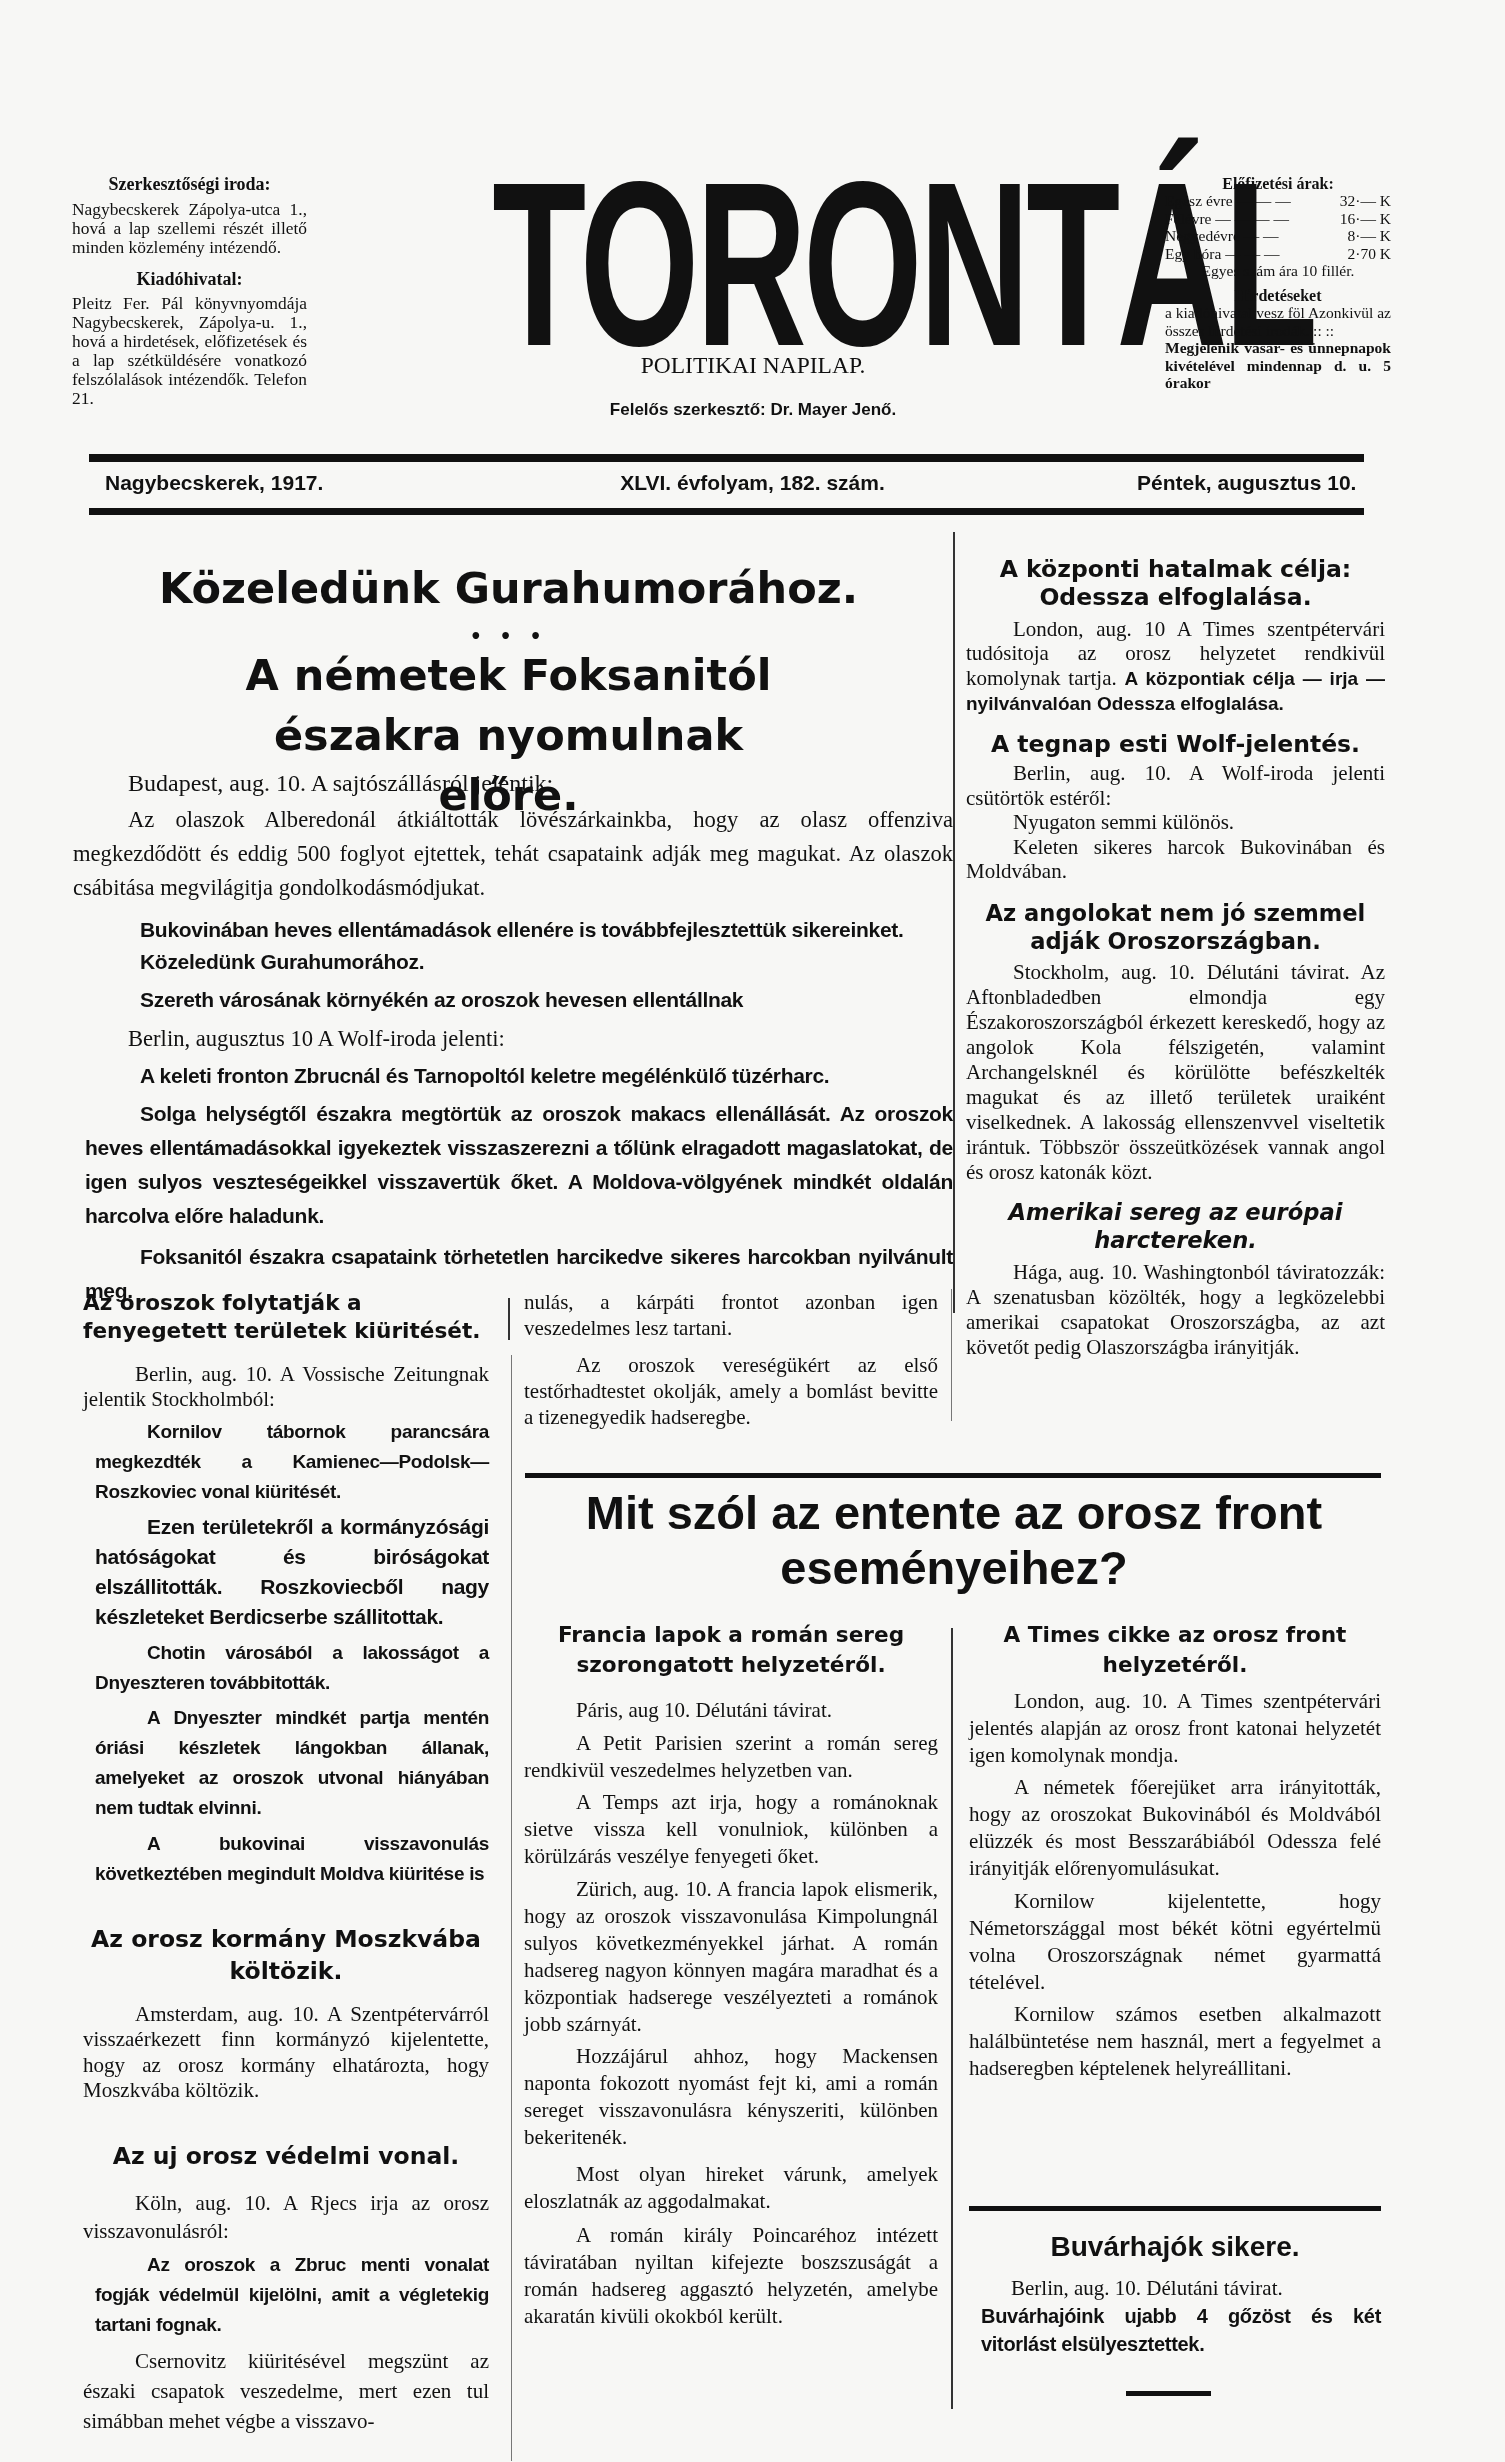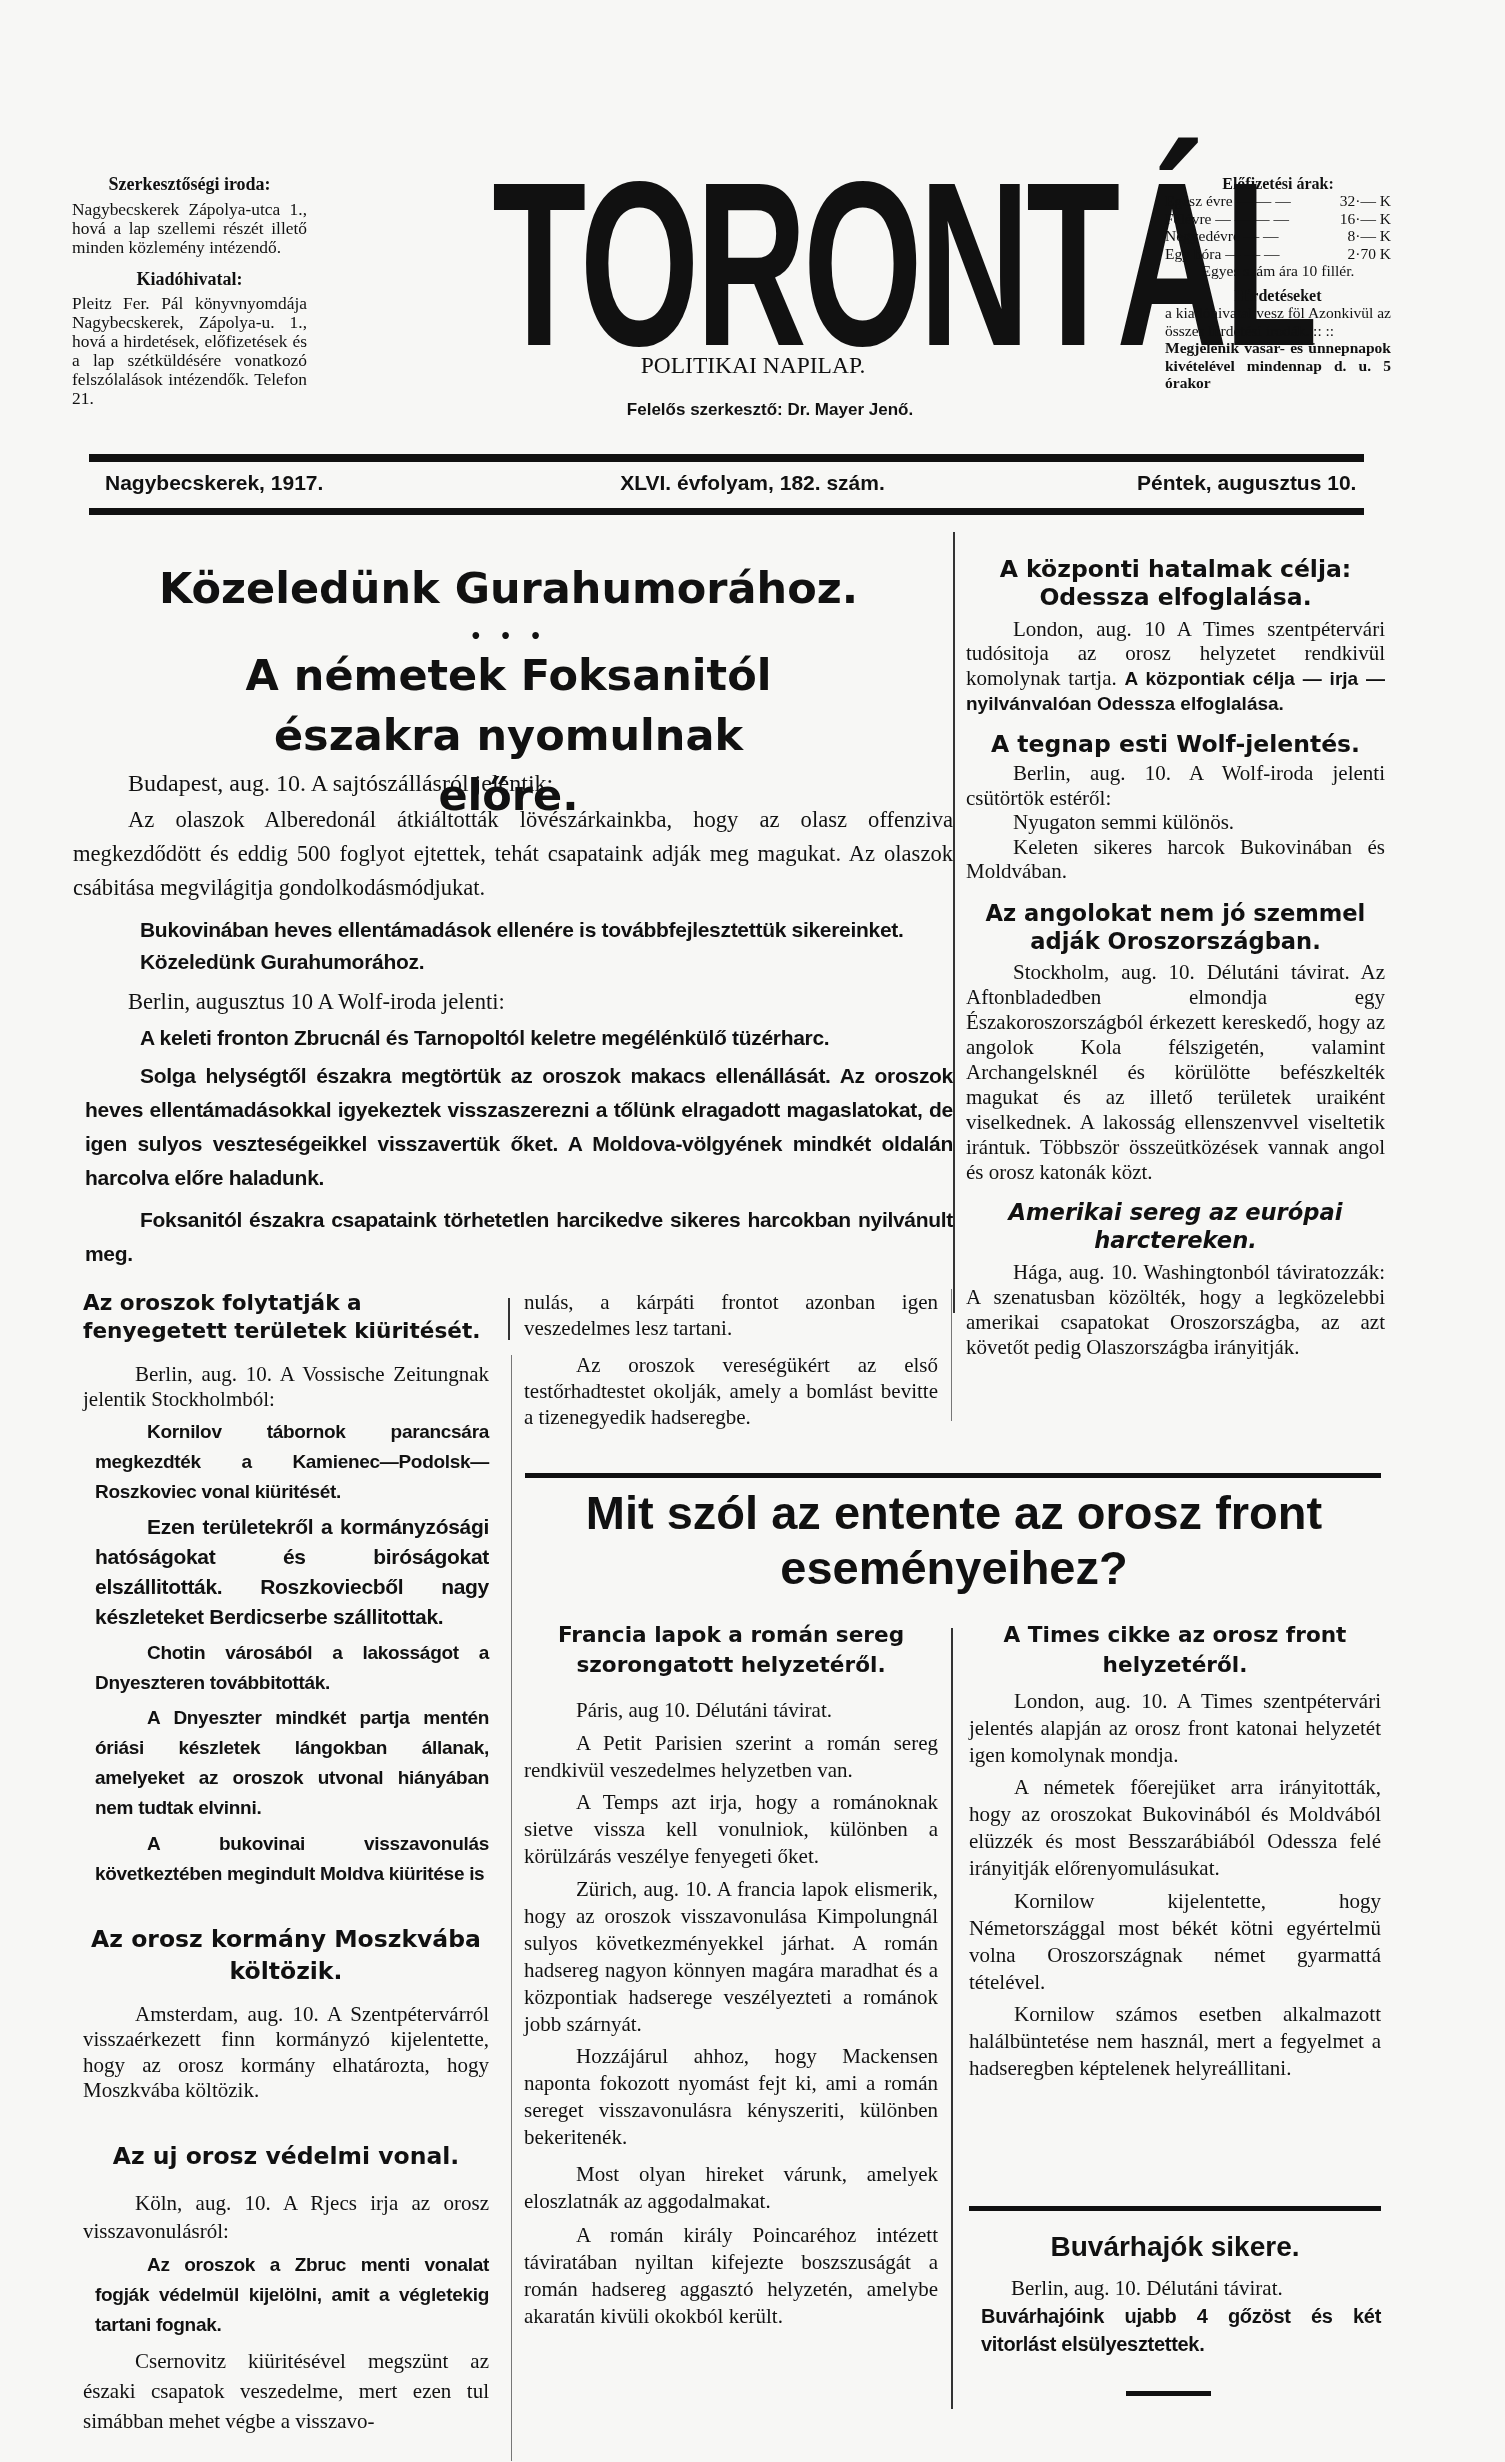--- a/index.html
+++ b/index.html
@@ -19,21 +19,21 @@
   #left-box { left: 72px; top: 175px; width: 235px; font-size: 17.4px; line-height: 19px; }
   #left-box h4 { text-align: center; font-size: 18px; font-weight: bold; margin-bottom: 5.6px; }
   #left-box p { text-align: justify; }
   #right-box { left: 1165px; top: 175px; width: 226px; font-size: 15.5px; line-height: 17.4px; }
   #right-box h4 { text-align: center; font-size: 16px; font-weight: bold; }
   .price-row { display: flex; justify-content: space-between; white-space: nowrap; }
   #logo { left: 358px; top: 158px; width: 790px; height: 212px; text-align: center;
           font-family: "Liberation Sans Narrow", "Liberation Sans", sans-serif; font-weight: bold;
           font-size: 233px; line-height: 212px; letter-spacing: -5.6px; transform: scaleX(0.66); transform-origin: center top; }
   #subtitle { left: 358px; top: 352px; width: 790px; text-align: center; font-size: 23.5px; }
-  #editor { left: 375px; top: 400px; width: 790px; text-align: center; font-family: "Liberation Sans", sans-serif; font-weight: bold; font-size: 17px; }
+  #editor { left: 358px; top: 400px; width: 790px; text-align: center; font-family: "Liberation Sans", sans-serif; font-weight: bold; font-size: 17px; }
   .dateline { top: 471px; font-family: "Liberation Sans", sans-serif; font-weight: bold; font-size: 21px; }
 </style>
 </head>
 <body>
 
 <div id="left-box" class="abs">
   <h4>Szerkesztőségi iroda:</h4>
   <p>Nagybecskerek Zápolya-utca 1., hová a lap szellemi részét illető minden közlemény intézendő.</p>
   <h4 style="margin-top:13px">Kiadóhivatal:</h4>
   <p>Pleitz Fer. Pál könyvnyomdája Nagybecskerek, Zápolya-u. 1., hová a hirdetések, előfizetések és a lap szétküldésére vonatkozó felszólalások intézendők. Telefon 21.</p>
@@ -77,20 +77,21 @@
 
 <div class="abs headline" style="left:85px; top:563px; width:847px; font-size:43px;">Közeledünk Gurahumorához.</div>
 <div class="abs headline" style="left:85px; top:625px; width:847px; font-size:19px; letter-spacing:5.6px;">• • •</div>
 <div class="abs headline" style="left:226px; top:645px; width:565px; font-size:43px; line-height:60px;">A németek Foksanitól északra nyomulnak előre.</div>
 
 <div class="abs" style="left:73px; top:767px; width:880px;">
   <p class="body indent" style="font-size:24px; line-height:32px;">Budapest, aug. 10. A sajtószállásról jelentik:</p>
   <p class="body indent" style="font-size:22.6px; line-height:34px; margin-top:3.8px;">Az olaszok Alberedonál átkiáltották lövészárkainkba, hogy az olasz offenziva megkezdődött és eddig 500 foglyot ejtettek, tehát csapataink adják meg magukat. Az olaszok csábitása megvilágitja gondolkodásmódjukat.</p>
   <p class="boldp indent" style="margin-top:9.4px; line-height:32px;">Bukovinában heves ellentámadások ellenére is továbbfejlesztettük sikereinket.</p>
   <p class="boldp indent" style="line-height:32px;">Közeledünk Gurahumorához.</p>
+  <p class="boldp indent" style="margin-top:5.6px; line-height:32px;">Szereth városának környékén az oroszok hevesen ellentállnak</p>
   <p class="body indent" style="margin-top:7.5px; line-height:32px;">Berlin, augusztus 10 A Wolf-iroda jelenti:</p>
   <p class="boldp indent" style="margin-top:3.8px; line-height:34px;">A keleti fronton Zbrucnál és Tarnopoltól keletre megélénkülő tüzérharc.</p>
   <p class="boldp indent" style="margin-top:3.8px; line-height:34px;">Solga helységtől északra megtörtük az oroszok makacs ellenállását. Az oroszok heves ellentámadásokkal igyekeztek visszaszerezni a tőlünk elragadott magaslatokat, de igen sulyos veszteségeikkel visszavertük őket. A Moldova-völgyének mindkét oldalán harcolva előre haladunk.</p>
   <p class="boldp indent" style="margin-top:7.5px; line-height:34px;">Foksanitól északra csapataink törhetetlen harcikedve sikeres harcokban nyilvánult meg.</p>
 </div>
 
 <div class="abs" style="left:966px; top:555px; width:419px;">
   <div class="headline" style="font-size:23.5px; line-height:28px;">A központi hatalmak célja: Odessza elfoglalása.</div>
   <p class="body" style="font-size:21px; line-height:24.5px; margin-top:5.6px; text-indent:47px;"><span>London, aug. 10 A Times szentpétervári tudósitoja az orosz helyzetet rendkivül komolynak tartja.</span> <b class="cond" style="font-size:19px">A központiak célja — irja — nyilvánvalóan Odessza elfoglalása.</b></p>
 

